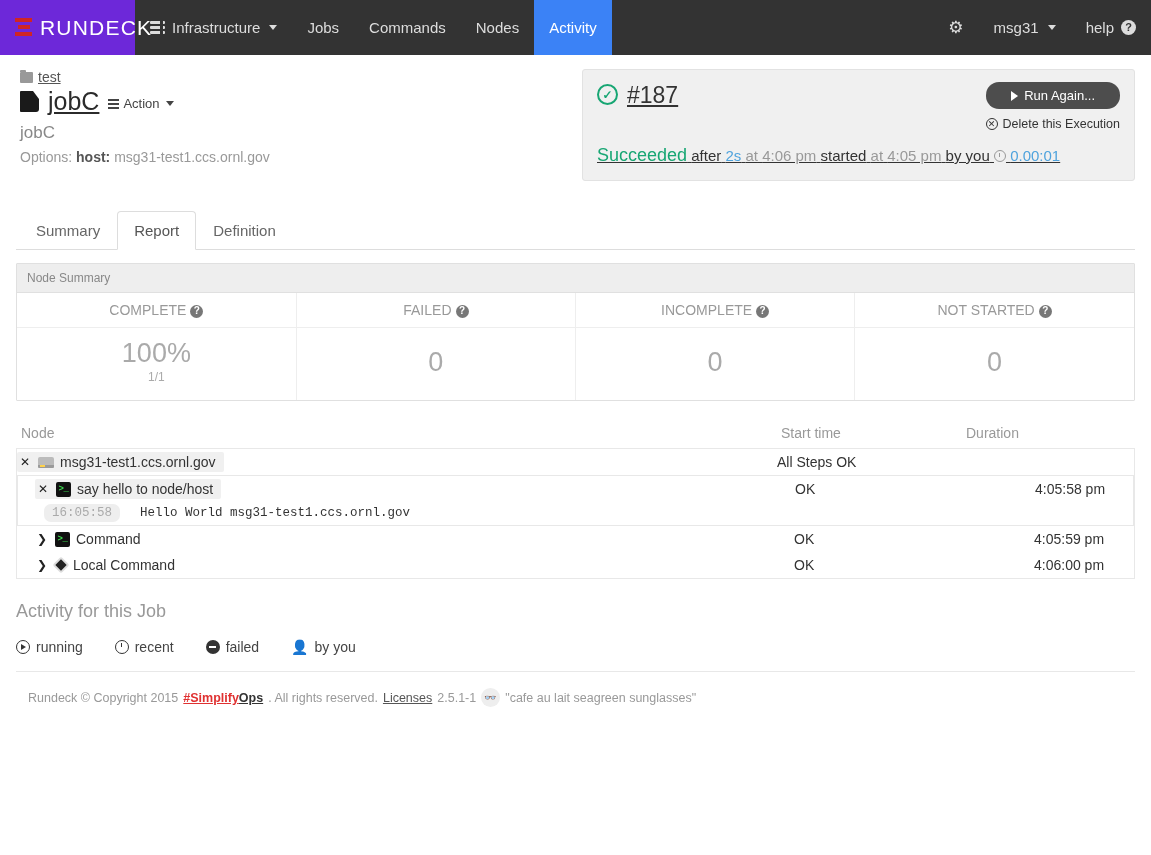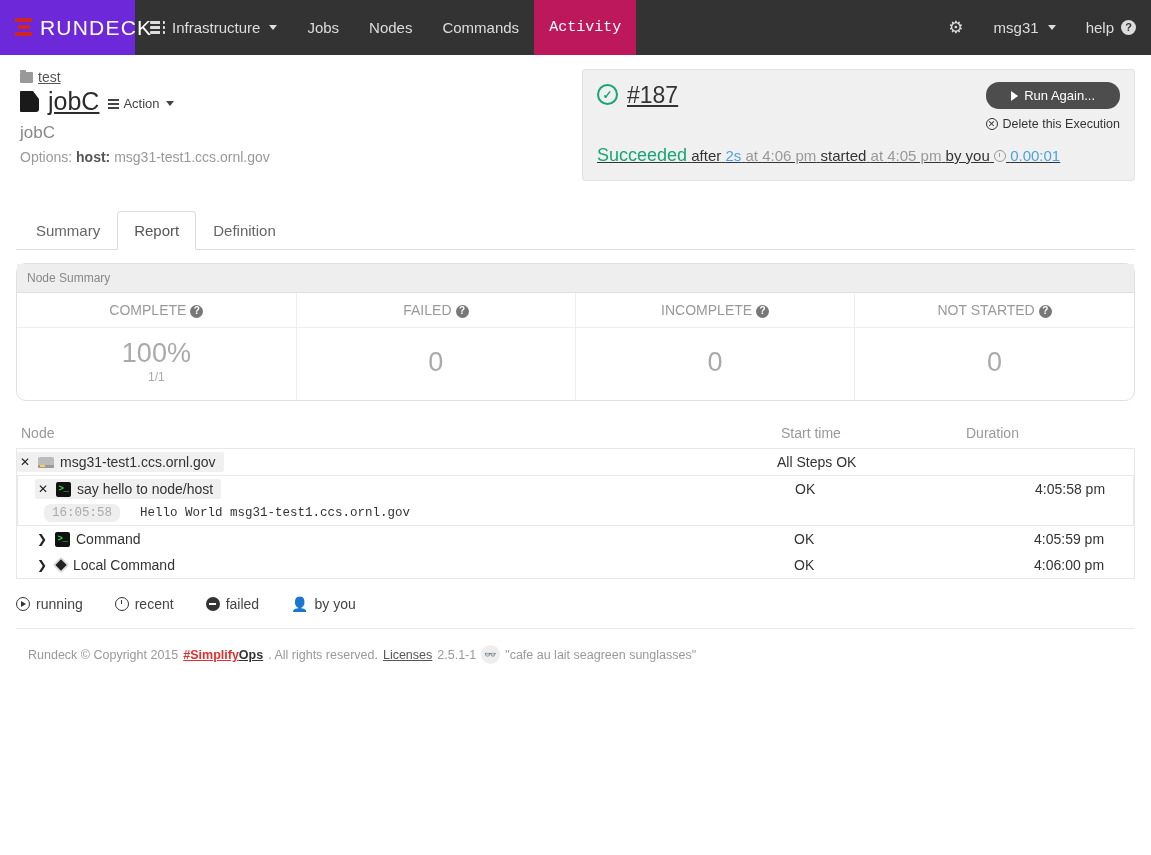--- a/index.html
+++ b/index.html
@@ -30,21 +30,21 @@
   .brand-text {
     color: #fff; font-size: 21px; letter-spacing: 1.2px; font-weight: 400;
     white-space: nowrap;
   }
   .nav-items { display: flex; align-items: stretch; }
   .nav-item {
     display: flex; align-items: center; padding: 0 15px; color: #ddd;
     font-size: 15px; text-decoration: none; white-space: nowrap; gap: 7px;
     cursor: pointer;
   }
-  .nav-item.active { background: #be185d; color: #fff; font-family: Liberation Mono, monospace; }
+  .nav-item.active { background: #3b82f6; color: #fff; }
   .nav-right { margin-left: auto; display: flex; align-items: stretch; }
   .caret {
     display: inline-block; width: 0; height: 0; border-left: 4px solid transparent;
     border-right: 4px solid transparent; border-top: 5px solid currentColor;
     margin-left: 2px;
   }
   .infra-icon { display: inline-flex; flex-direction: column; gap: 2px; width: 15px; }
   .infra-icon b {
     display: block; height: 3px; background: #ddd; border-radius: 1px; position: relative;
   }
@@ -155,21 +155,21 @@
   }
   .tab {
     font-size: 15px; color: #666; padding: 10px 16px; cursor: pointer;
     border: 1px solid transparent; margin-bottom: -1px; border-radius: 4px 4px 0 0;
   }
   .tab.active {
     color: #555; background: #fff; border-color: #ddd; border-bottom-color: #fff;
   }
 
   
-  .summary-wrap { margin-top: 13px; border: 1px solid #e0e0e0; border-radius: 10px; }
+  .summary-wrap { margin-top: 13px; border: 1px solid #e0e0e0; border-radius: 1px; }
   .summary-cap {
     background: #eee; font-size: 12px; color: #888; padding: 7px 10px;
     border-bottom: 1px solid #e0e0e0;
   }
   .summary-table { width: 100%; border-collapse: collapse; table-layout: fixed; }
   .summary-table th {
     font-size: 14px; color: #999; font-weight: normal; text-align: center;
     padding: 9px 0; border-right: 1px solid #eee; border-bottom: 1px solid #eee;
   }
   .summary-table th:last-child, .summary-table td:last-child { border-right: none; }
@@ -296,22 +296,22 @@
     <a class="nav-item">
       <span class="infra-icon">
           <b></b>
           <b></b>
           <b></b>
         </span>
       <span>Infrastructure</span>
       <span class="caret"></span>
     </a>
     <a class="nav-item">Jobs</a>
+    <a class="nav-item">Commands</a>
     <a class="nav-item">Nodes</a>
-    <a class="nav-item">Commands</a>
     <a class="nav-item active">Activity</a>
   </div>
   <div class="nav-right">
     <a class="nav-item">
       <span class="gear">⚙</span>
     </a>
     <a class="nav-item">
       <span>msg31</span>
       <span class="caret"></span>
     </a>
@@ -494,20 +494,21 @@
           </span>
         </div>
         <div class="c-status">OK</div>
         <div class="c-start">4:06:00 pm</div>
 
       </div>
 
     </div>
   </div>
 
+  <div class="activity-title">Activity for this Job</div>
   <div class="activity-links">
     <span class="act-link">
       <span class="play-circ"></span>
       <span>running</span>
     </span>
     <span class="act-link">
       <span class="clock2"></span>
       <span>recent</span>
     </span>
     <span class="act-link">

